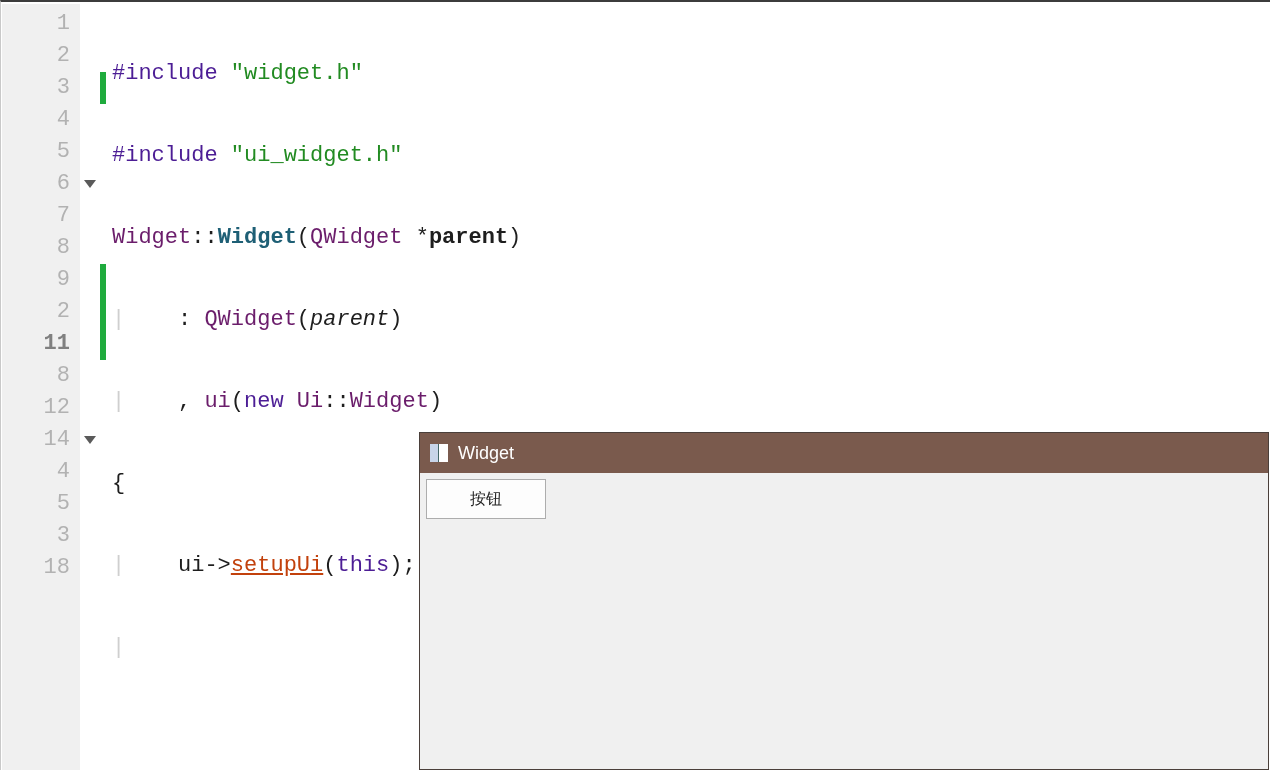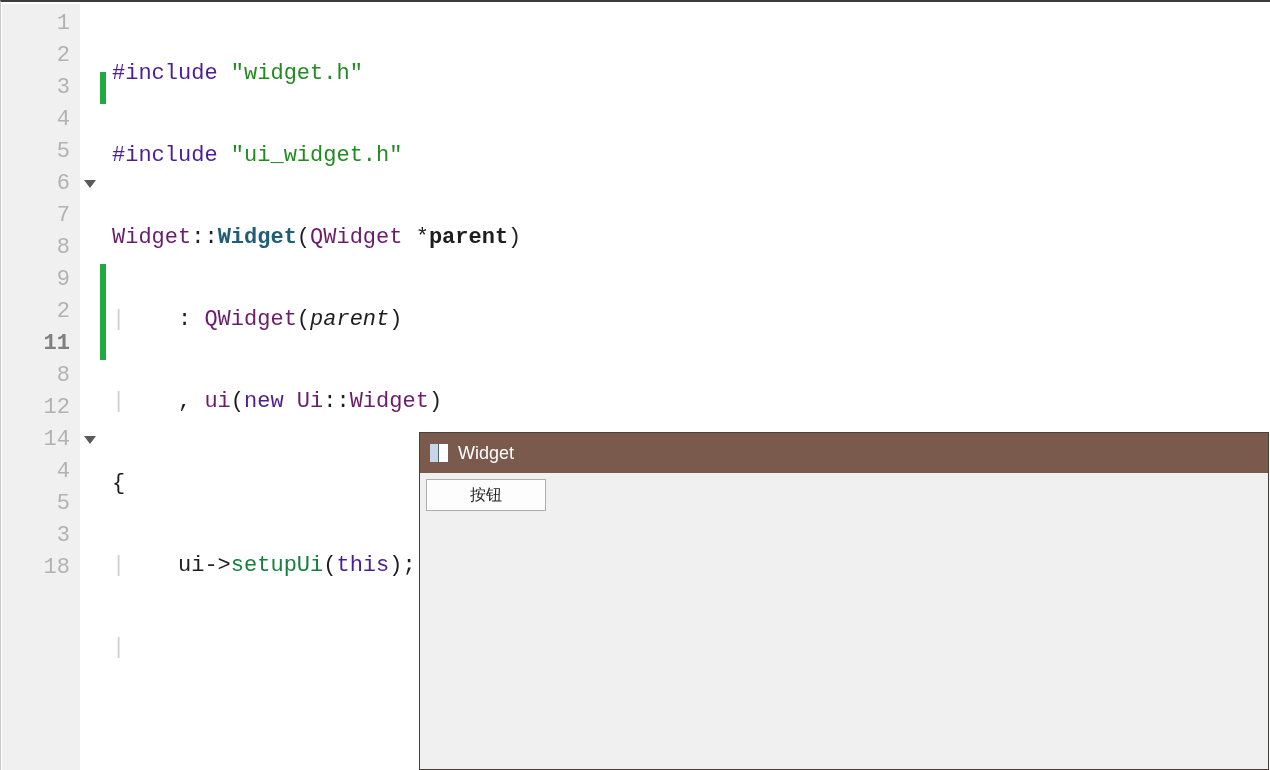--- a/index.html
+++ b/index.html
@@ -74,21 +74,21 @@
   }
   .code .row {
     height: 32px;
     line-height: 32px;
   }
   .c-plain   { color: #1e1e1e; }
   .c-keyword { color: #4c1d95; }
   .c-type    { color: #6b1d6b; }
   .c-string  { color: #228B22; }
   .c-func    { color: #1e5f75; font-weight: 700; }
-  .c-call    { color: #15803d; }
+  .c-call    { color: #c2410c; text-decoration: underline; }
   .c-ital    { font-style: italic; color: #1e1e1e; }
   .c-thin    { color: #cfcfcf; }
   .c-bold    { font-weight: 700; }
 
   
   .qt-window {
     position: absolute;
     left: 418px; top: 430px;
     width: 850px; height: 338px;
     background: #f0f0f0;
@@ -129,21 +129,21 @@
     font-size: 18px;
   }
   .qt-client {
     position: relative;
     background: #f0f0f0;
     height: calc(100% - 40px);
   }
   .qt-button {
     position: absolute;
     left: 6px; top: 6px;
-    width: 120px; height: 32px;
+    width: 120px; height: 40px;
     background: #fdfdfd;
     border: 1px solid #adadad;
     font-family: "Microsoft YaHei", Arial, sans-serif;
     font-size: 16px;
     color: #222;
     display: flex;
     align-items: center;
     justify-content: center;
     cursor: default;
   }

